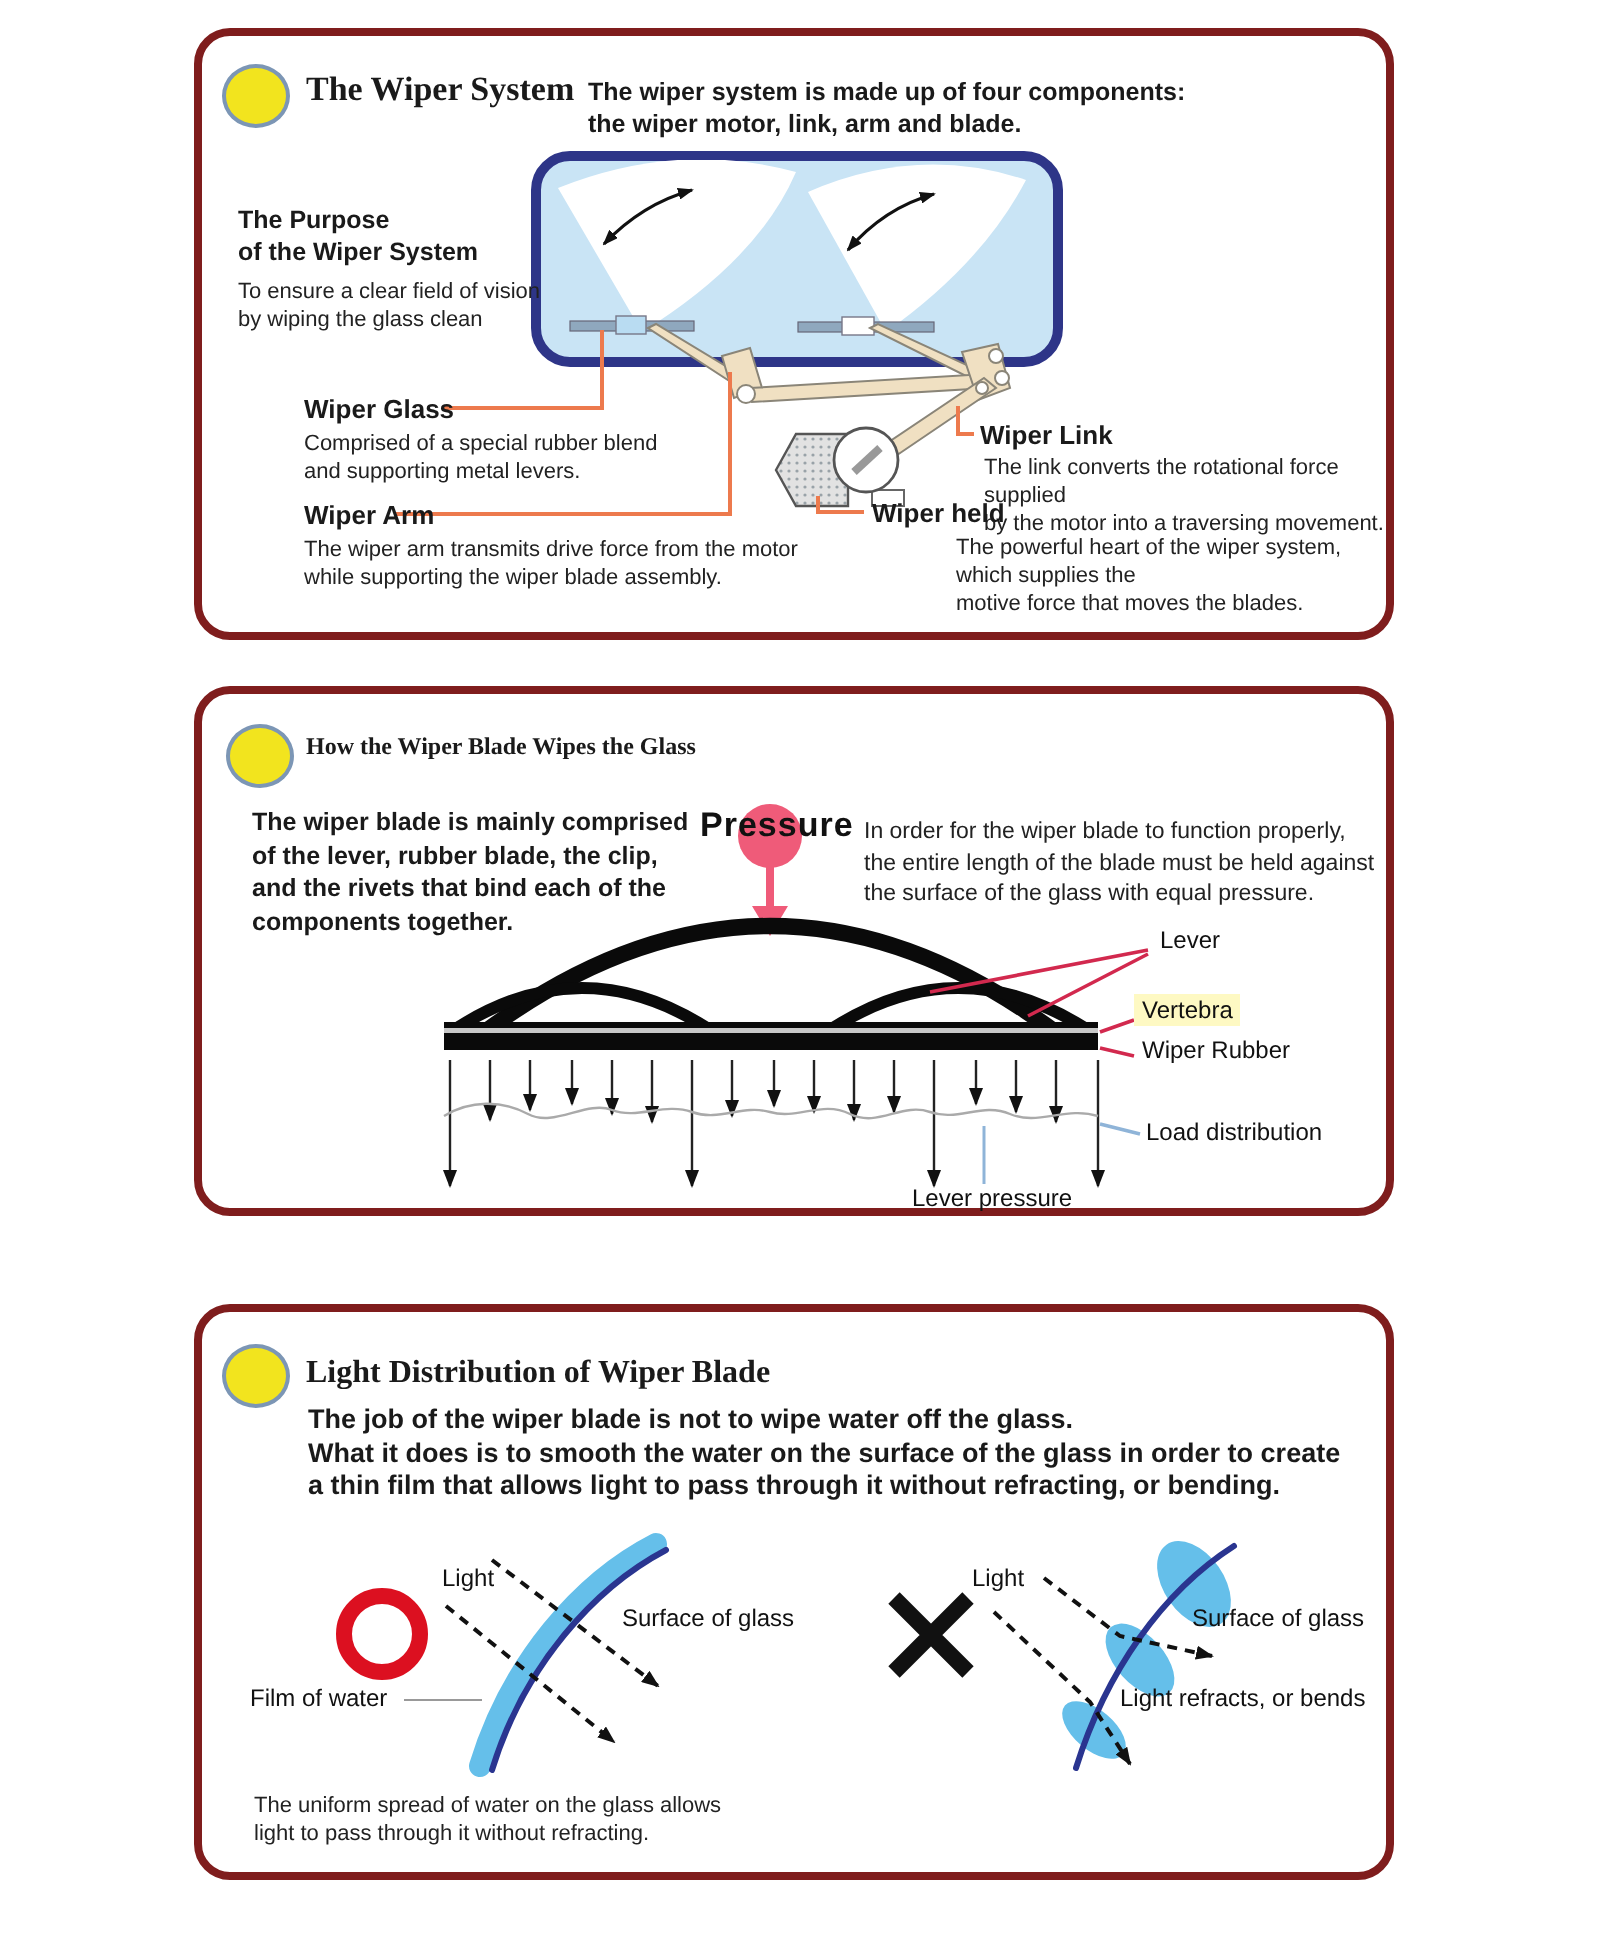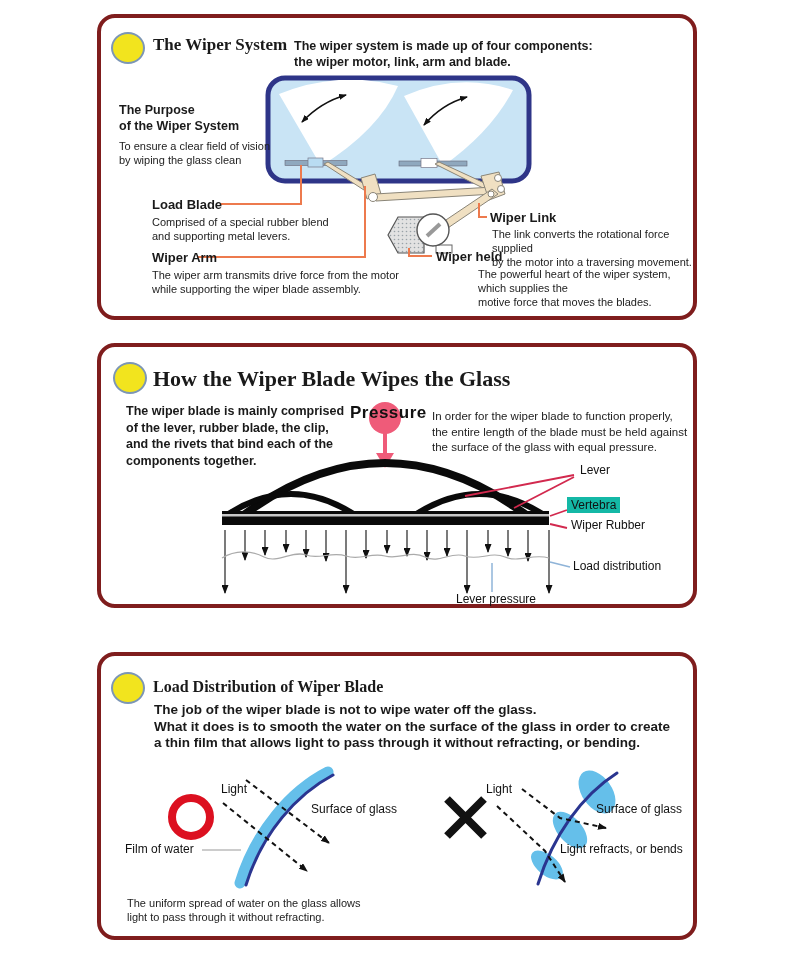--- a/index.html
+++ b/index.html
@@ -11,21 +11,21 @@
   .bullet{position:absolute;width:34px;height:32px;border-radius:50%;background:#F2E41E;border:2px solid #7C96B5;box-sizing:border-box;}
   .ptitle{position:absolute;font-family:"Liberation Serif",serif;font-weight:bold;font-size:17px;white-space:nowrap;}
   .ml{white-space:pre-line;}
   .abs{position:absolute;}
   .b12{font-weight:bold;font-size:12.5px;line-height:16px;}
   .b13{font-weight:bold;font-size:13px;line-height:16px;}
   .r11{font-size:11px;line-height:14px;color:#222;}
   .r115{font-size:11.5px;line-height:15.5px;color:#222;}
   .dlab{font-size:12px;white-space:nowrap;color:#111;}
   .pressure{font-weight:bold;font-size:17px;letter-spacing:.5px;color:#111;}
-  .hl{background:#14b8a6;padding:1px 4px;}
+  .hl{background:#fef9c3;padding:1px 4px;}
   svg{position:absolute;left:0;top:0;}
   .cap{font-size:11px;line-height:14px;color:#222;}
 </style>
 </head>
 <body>
 
 <div class="panel" id="panel1">
   <svg width="600" height="298" viewBox="0 0 600 298">
     <defs>
       <marker id="ahb" markerWidth="8" markerHeight="6" refX="7" refY="3" orient="auto-start-reverse" markerUnits="userSpaceOnUse">
@@ -86,21 +86,21 @@
     </g>
   </svg>
   <div class="bullet" style="left:10px;top:14px;"></div>
   <div class="ptitle" style="left:52px;top:17px;">The Wiper System</div>
   <div class="abs b12 ml" style="left:193px;top:20px;">The wiper system is made up of four components:
 the wiper motor, link, arm and blade.</div>
   <div class="abs r11 ml" style="left:18px;top:121px;">To ensure a clear field of vision
 by wiping the glass clean</div>
   <div class="abs b12 ml" style="left:18px;top:84px;">The Purpose
 of the Wiper System</div>
-  <div class="abs b13" style="left:51px;top:179px;">Load Blade</div>
+  <div class="abs b13" style="left:51px;top:179px;">Wiper Glass</div>
   <div class="abs r11 ml" style="left:51px;top:197px;">Comprised of a special rubber blend
 and supporting metal levers.</div>
   <div class="abs b13" style="left:51px;top:232px;">Wiper Arm</div>
   <div class="abs r11 ml" style="left:51px;top:250px;">The wiper arm transmits drive force from the motor
 while supporting the wiper blade assembly.</div>
   <div class="abs b13" style="left:389px;top:192px;">Wiper Link</div>
   <div class="abs r11 ml" style="left:391px;top:209px;">The link converts the rotational force supplied
 by the motor into a traversing movement.</div>
   <div class="abs b13" style="left:335px;top:231px;">Wiper held</div>
   <div class="abs r11 ml" style="left:337px;top:249px;margin-left:40px;">The powerful heart of the wiper system, which supplies the
@@ -147,21 +147,21 @@
 
     <g fill="none">
       <path d="M473,128 L364,149 M473,130 L413,161" stroke="#D2294E" stroke-width="1.8"></path>
       <line x1="449" y1="169" x2="466" y2="163" stroke="#D2294E" stroke-width="1.8"></line>
       <line x1="449" y1="177" x2="466" y2="181" stroke="#D2294E" stroke-width="1.8"></line>
       <line x1="449" y1="215" x2="469" y2="220" stroke="#8FB4D8" stroke-width="1.8"></line>
       <line x1="391" y1="216" x2="391" y2="245" stroke="#8FB4D8" stroke-width="1.5"></line>
     </g>
   </svg>
   <div class="bullet" style="left:12px;top:15px;"></div>
-  <div class="ptitle" style="left:52px;top:19px;font-size:22px;">How the Wiper Blade Wipes the Glass</div>
+  <div class="ptitle" style="left:52px;top:19px;font-size:12px;">How the Wiper Blade Wipes the Glass</div>
   <div class="abs b12 ml" style="left:25px;top:56px;line-height:16.5px;">The wiper blade is mainly comprised
 of the lever, rubber blade, the clip,
 and the rivets that bind each of the
 components together.</div>
   <div class="abs pressure" style="left:249px;top:56px;">Pressure</div>
   <div class="abs r115 ml" style="left:331px;top:62px;">In order for the wiper blade to function properly,
 the entire length of the blade must be held against
 the surface of the glass with equal pressure.</div>
   <div class="abs dlab" style="left:479px;top:116px;">Lever</div>
   <div class="abs dlab hl" style="left:466px;top:150px;">Vertebra</div>
@@ -188,21 +188,21 @@
         <ellipse cx="496" cy="136" rx="15" ry="24" transform="rotate(-35 496 136)"></ellipse>
         <ellipse cx="469" cy="174" rx="12" ry="22" transform="rotate(-42 469 174)"></ellipse>
         <ellipse cx="446" cy="209" rx="10" ry="19" transform="rotate(-50 446 209)"></ellipse>
       </g>
       <path d="M516,117 C480,140 452,180 437,228" fill="none" stroke="#2A3590" stroke-width="3" stroke-linecap="round"></path>
       <polyline points="421,133 459,162 505,172" fill="none" stroke="#111" stroke-width="2" stroke-dasharray="5 4" marker-end="url(#ah)"></polyline>
       <polyline points="396,150 444,195 464,226" fill="none" stroke="#111" stroke-width="2" stroke-dasharray="5 4" marker-end="url(#ah)"></polyline>
     </g>
   </svg>
   <div class="bullet" style="left:10px;top:16px;"></div>
-  <div class="ptitle" style="left:52px;top:22px;font-size:16px;">Load Distribution of Wiper Blade</div>
+  <div class="ptitle" style="left:52px;top:22px;font-size:16px;">Light Distribution of Wiper Blade</div>
   <div class="abs b13 ml" style="left:53px;top:46px;font-size:13.5px;line-height:16.5px;">The job of the wiper blade is not to wipe water off the glass.
 What it  does is to smooth the water on the surface of the glass in order to create
 a  thin film that allows light to pass through it without refracting, or bending.</div>
   <div class="abs dlab" style="left:120px;top:126px;">Light</div>
   <div class="abs dlab" style="left:210px;top:146px;">Surface of glass</div>
   <div class="abs dlab" style="left:24px;top:186px;">Film of water</div>
   <div class="abs cap ml" style="left:26px;top:240px;">The uniform spread of water on the glass allows
 light to pass through it   without refracting.</div>
   <div class="abs dlab" style="left:385px;top:126px;">Light</div>
   <div class="abs dlab" style="left:495px;top:146px;">Surface of glass</div>

